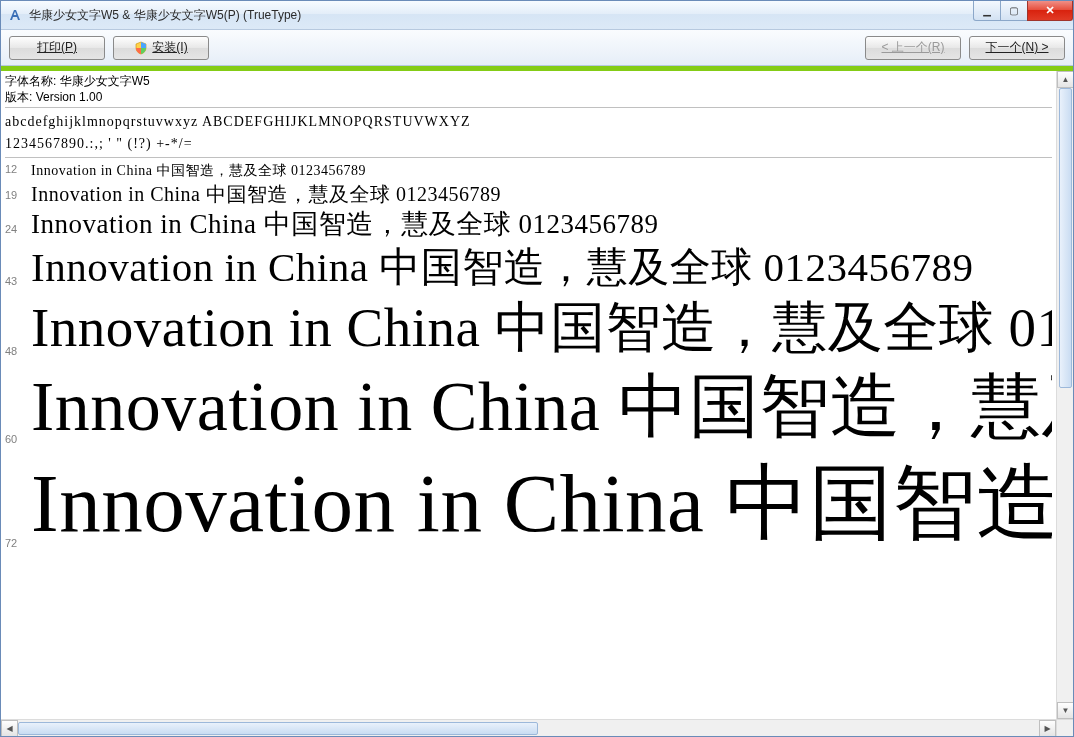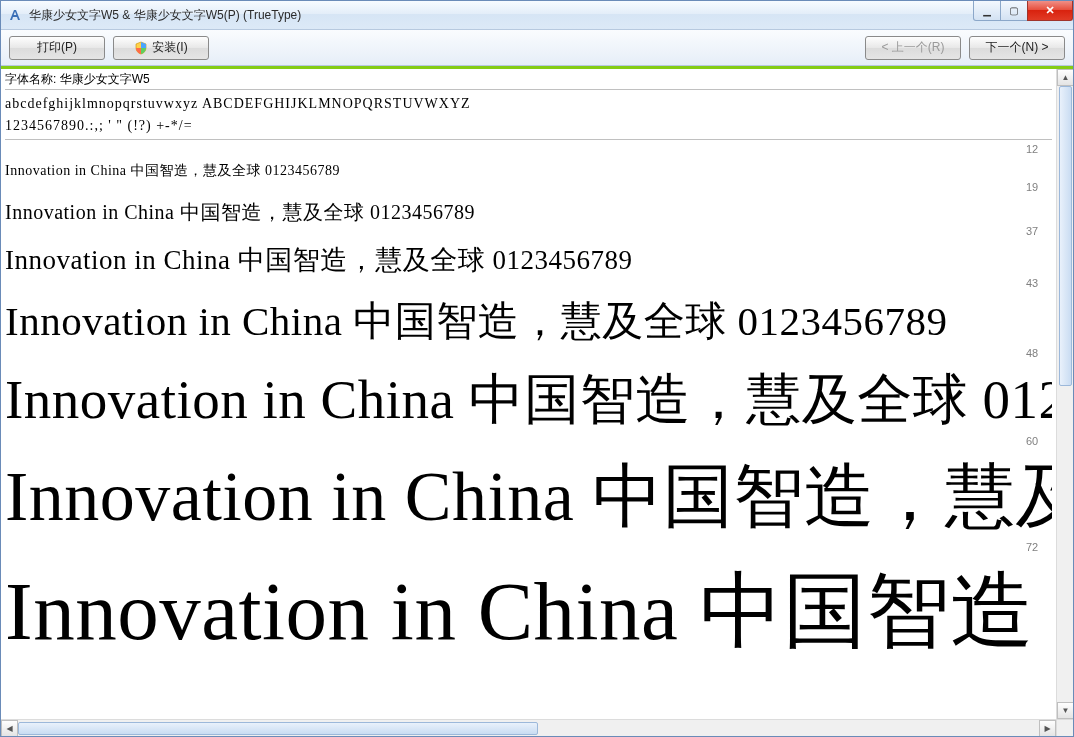--- a/index.html
+++ b/index.html
@@ -80,33 +80,34 @@
     padding: 0 14px;
     font-size: 12px;
     font-family: inherit;
     border: 1px solid #8a8a8a;
     border-radius: 3px;
     background: linear-gradient(to bottom, #fefefe, #e8e8e8 48%, #dcdcdc 52%, #e5e5e5);
     color: #222;
     display: flex; align-items: center; justify-content: center;
     gap: 4px;
     cursor: default;
+    text-decoration: underline;
   }
   .tbtn.disabled { color: #9a9a9a; }
   .shield-icon {
     width: 14px; height: 14px;
     display: inline-flex; align-items: center; justify-content: center;
   }
   .spacer { flex: 1; }
 
   
   .content-wrap {
     flex: 1;
     position: relative;
-    border-top: 3px solid #84cc16;
+    border-top: 5px solid #84cc16;
     overflow: hidden;
     background: #fff;
   }
   .content {
     position: absolute;
     left: 0; top: 0; right: 17px; bottom: 17px;
     overflow: hidden;
     padding: 2px 4px 0 4px;
   }
   .scrollbar-v {
@@ -169,21 +170,20 @@
     letter-spacing: 1px;
     white-space: nowrap;
     color: #000;
   }
   .sample-row {
     display: flex;
     align-items: baseline;
     white-space: nowrap;
     overflow: hidden;
     color: #000;
-    flex-direction: column;
   }
   .size-label {
     font-family: "Segoe UI", Tahoma, sans-serif;
     font-size: 11px;
     color: #808080;
     width: 26px;
     flex-shrink: 0;
     align-self: flex-end;
     padding-bottom: 6px;
   }
@@ -245,35 +245,36 @@
       <span>&lt; 上一个(R)</span>
     </button>
     <button class="tbtn">
       <span>下一个(N) &gt;</span>
     </button>
   </div>
 
   <div class="content-wrap">
     <div class="content">
       <div class="info-line">字体名称: 华康少女文字W5</div>
+      <div class="info-line">版本: Version 1.00</div>
       <div class="divider"></div>
       <div class="glyph-line">abcdefghijklmnopqrstuvwxyz  ABCDEFGHIJKLMNOPQRSTUVWXYZ</div>
       <div class="glyph-line">1234567890.:,;  '  "  (!?)  +-*/=</div>
       <div class="divider"></div>
       <div id="samples">
           <div class="sample-row">
             <div class="size-label">12</div>
             <div class="sample-text sz12">Innovation in China 中国智造，慧及全球 0123456789</div>
           </div>
           <div class="sample-row">
             <div class="size-label">19</div>
             <div class="sample-text sz18">Innovation in China 中国智造，慧及全球 0123456789</div>
           </div>
           <div class="sample-row">
-            <div class="size-label">37</div>
+            <div class="size-label">24</div>
             <div class="sample-text sz24">Innovation in China 中国智造，慧及全球 0123456789</div>
           </div>
           <div class="sample-row">
             <div class="size-label">43</div>
             <div class="sample-text sz36">Innovation in China 中国智造，慧及全球 0123456789</div>
           </div>
           <div class="sample-row">
             <div class="size-label">48</div>
             <div class="sample-text sz48">Innovation in China 中国智造，慧及全球 0123456789</div>
           </div>

